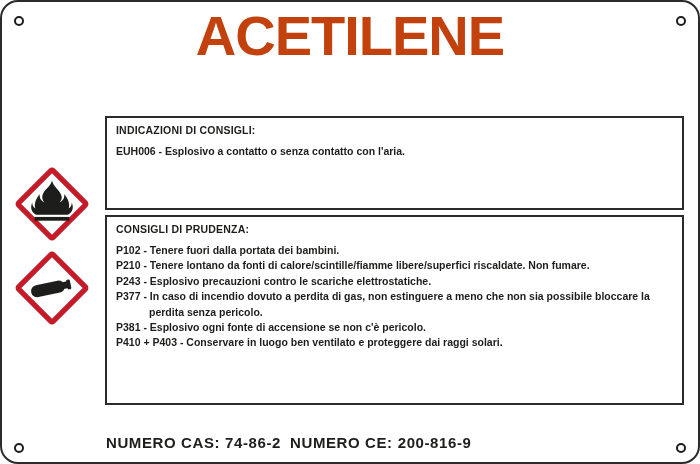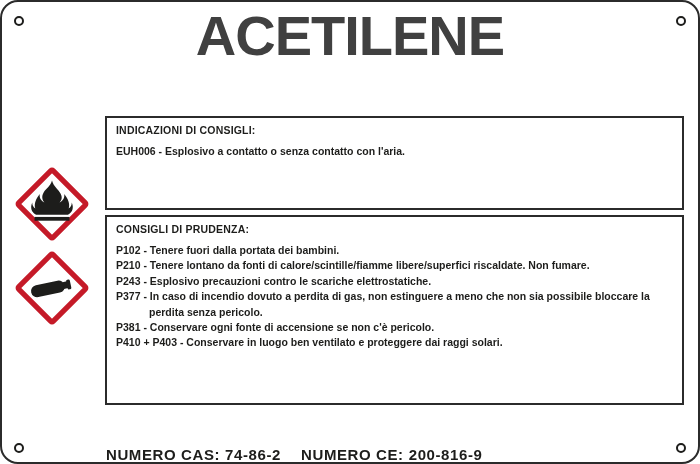--- a/index.html
+++ b/index.html
@@ -33,21 +33,21 @@
   
   .title {
     position: absolute;
     left: 0; right: 0; top: 11px;
     margin: 0;
     text-align: center;
     font-size: 56px;
     line-height: 46px;
     font-weight: bold;
     letter-spacing: -1px;
-    color: #404040;
+    color: #c2410c;
     white-space: nowrap;
   }
 
   
   .picto {
     position: absolute;
     left: 12px;
     width: 76px; height: 76px;
   }
   .picto-flame    { top: 164px; }
@@ -77,23 +77,23 @@
     font-weight: bold;
     padding-left: 33px;
     text-indent: -33px;
   }
   .box-hazard .stmt     { line-height: 14px; }
   .box-precaution .stmt { line-height: 15.4px; }
 
   
   .footer {
     position: absolute;
-    left: 104px; top: 444px;
+    left: 104px; top: 432px;
     display: flex;
-    gap: 20px;
+    gap: 9px;
     font-size: 15px;
     font-weight: bold;
     letter-spacing: 0.6px;
     white-space: nowrap;
     text-align: right;
   }
   .footer .label { margin-right: 5px; }
 </style>
 </head>
 <body>
@@ -139,21 +139,21 @@
     <h2>INDICAZIONI DI CONSIGLI:</h2>
     <p class="stmt">EUH006 - Esplosivo a contatto o senza contatto con l'aria.</p>
   </section>
 
   <section class="box box-precaution">
     <h2>CONSIGLI DI PRUDENZA:</h2>
     <p class="stmt">P102 - Tenere fuori dalla portata dei bambini.</p>
     <p class="stmt">P210 - Tenere lontano da fonti di calore/scintille/fiamme libere/superfici riscaldate. Non fumare.</p>
     <p class="stmt">P243 - Esplosivo precauzioni contro le scariche elettrostatiche.</p>
     <p class="stmt">P377 - In caso di incendio dovuto a perdita di gas, non estinguere a meno che non sia possibile bloccare la perdita senza pericolo.</p>
-    <p class="stmt">P381 - Conservare ogni fonte di accensione se non c'è pericolo.</p>
+    <p class="stmt">P381 - Esplosivo ogni fonte di accensione se non c'è pericolo.</p>
     <p class="stmt">P410 + P403 - Conservare in luogo ben ventilato e proteggere dai raggi solari.</p>
   </section>
 
   <div class="footer">
     <span>
       <span class="label">NUMERO CAS:</span><span class="value">74-86-2</span>
     </span>
     <span>
       <span class="label">NUMERO CE:</span><span class="value">200-816-9</span>
     </span>

